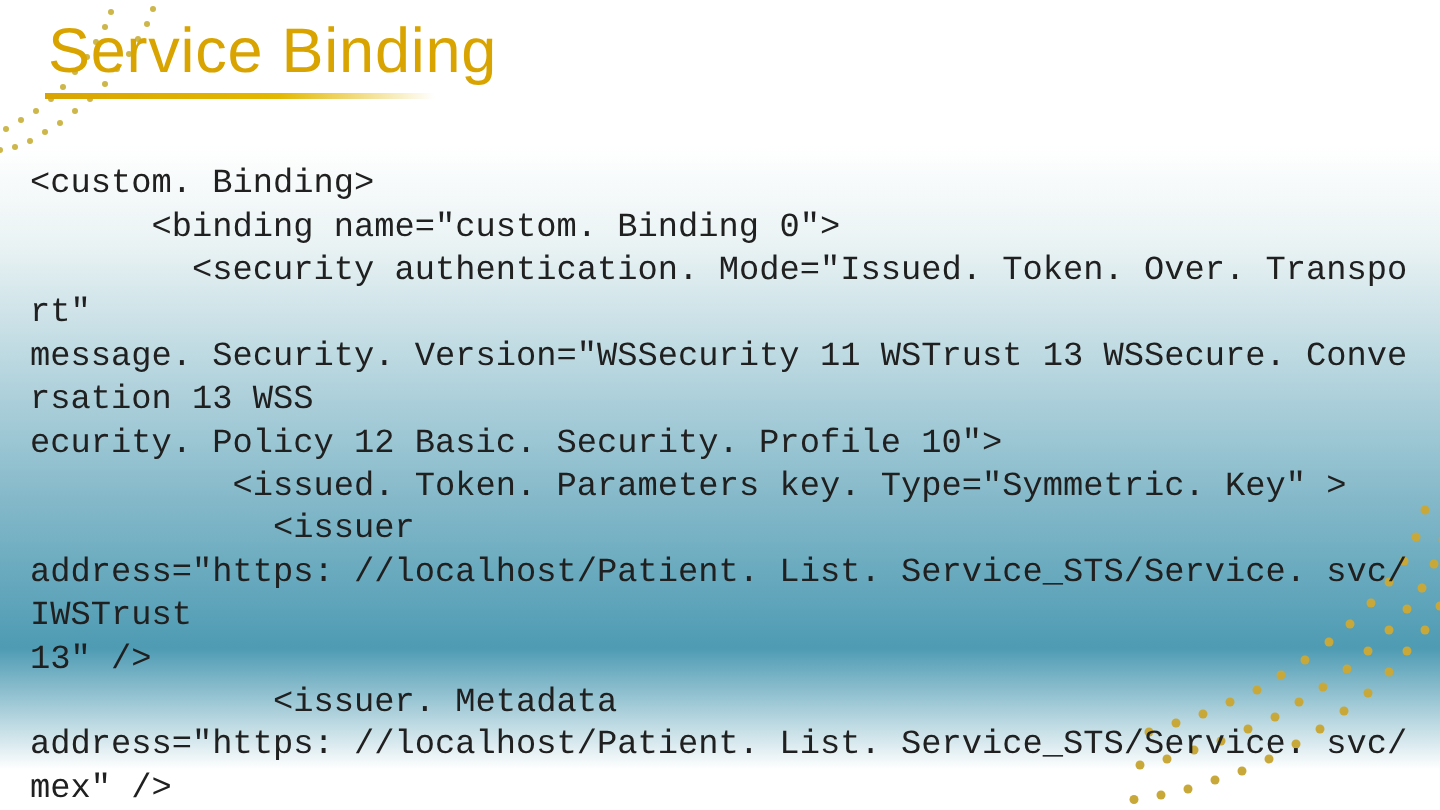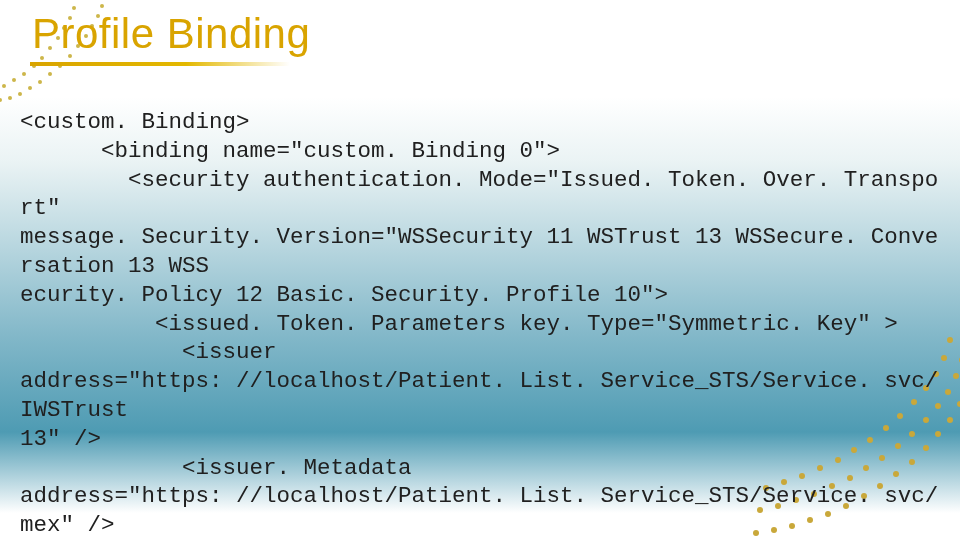--- a/index.html
+++ b/index.html
@@ -107,21 +107,21 @@
           <circle cx="108" cy="130" r="3"></circle>
           <circle cx="90" cy="138" r="3"></circle>
         <circle cx="72" cy="146" r="3"></circle>
           <circle cx="54" cy="152" r="3"></circle>
           <circle cx="36" cy="158" r="3"></circle>
       </g>
     </svg>
   </div>
 
   <div class="accent-bar"></div>
-  <div class="title">Profile Binding</div>
+  <div class="title">Service Binding</div>
 
   <div class="code"><span>&lt;custom. Binding&gt;</span>
 <span>      &lt;binding name="custom. Binding 0"&gt;</span>
 <span>        &lt;security authentication. Mode="Issued. Token. Over. Transport"</span>
 <span>message. Security. Version="WSSecurity 11 WSTrust 13 WSSecure. Conversation 13 WSS</span>
 <span>ecurity. Policy 12 Basic. Security. Profile 10"&gt;</span>
 <span>          &lt;issued. Token. Parameters key. Type="Symmetric. Key" &gt;</span>
 <span>            &lt;issuer</span>
 <span>address="https: //localhost/Patient. List. Service_STS/Service. svc/IWSTrust</span>
 <span>13" /&gt;</span>

